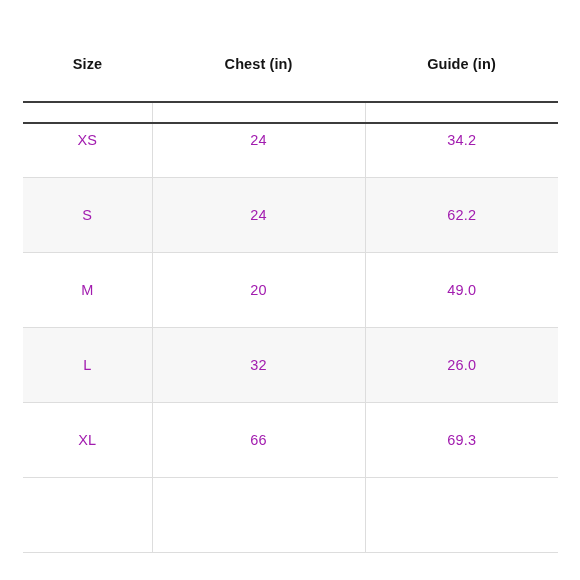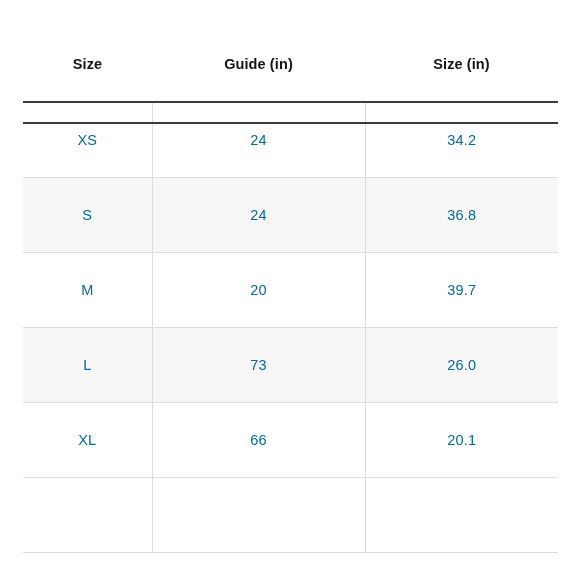--- a/index.html
+++ b/index.html
@@ -74,21 +74,21 @@
   }
   thead tr {
     border-bottom: 2px solid #3c3c3c;
   }
   thead th.h-size  { padding-left: 0; }
 
   tbody td {
     height: 74px;
     font-size: 14.5px;
     font-weight: 400;
-    color: #0369a1;
+    color: #a21caf;
     text-align: center;
     vertical-align: middle;
     border-bottom: 1px solid #dddddd;
     border-right: 1px solid #dddddd;
     letter-spacing: .15px;
     padding: 0;
   }
   tbody td:last-child { border-right: 0; margin-left: 48px; }
   tbody tr.alt td { background: #f7f7f7; }
   tbody tr.plain td { background: #ffffff; }
@@ -117,49 +117,49 @@
   <div class="table-wrap">
     <table class="size-chart">
       <colgroup>
         <col class="c-size">
         <col class="c-chest">
         <col class="c-bust">
       </colgroup>
       <thead>
         <tr>
           <th class="h-size">Size</th>
+          <th>Chest (in)</th>
           <th>Guide (in)</th>
-          <th>Size (in)</th>
         </tr>
       </thead>
       <tbody>
         <tr class="plain">
           <td>XS</td>
           <td>24</td>
           <td>34.2</td>
         </tr>
         <tr class="alt">
           <td>S</td>
           <td>24</td>
-          <td>36.8</td>
+          <td>62.2</td>
         </tr>
         <tr class="plain">
           <td>M</td>
           <td>20</td>
-          <td>39.7</td>
+          <td>49.0</td>
         </tr>
         <tr class="alt">
           <td>L</td>
-          <td>73</td>
+          <td>32</td>
           <td>26.0</td>
         </tr>
         <tr class="plain">
           <td>XL</td>
           <td>66</td>
-          <td>20.1</td>
+          <td>69.3</td>
         </tr>
         <tr class="plain">
           <td></td>
           <td></td>
           <td></td>
         </tr>
       </tbody>
     </table>
   </div>
 

